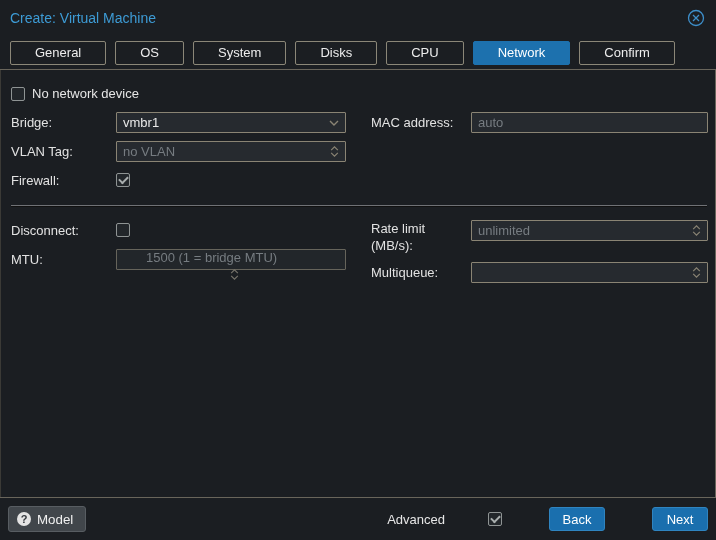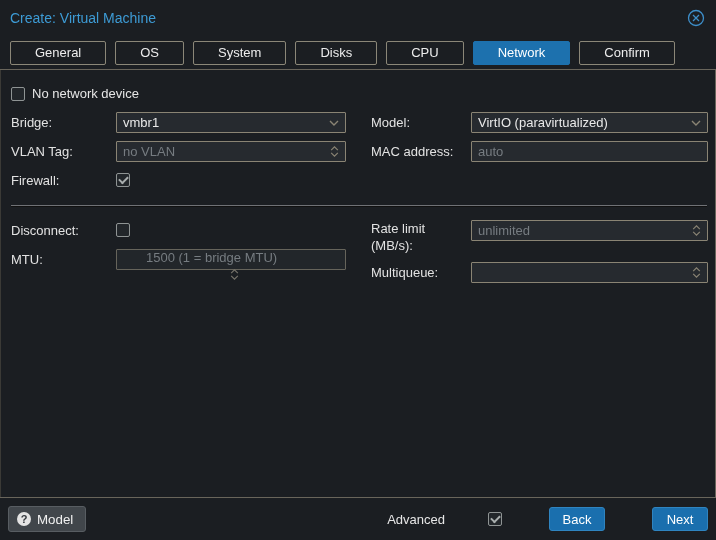--- a/index.html
+++ b/index.html
@@ -151,31 +151,20 @@
         </div>
 
         <div class="frow">
           <span class="flabel">Firewall:</span>
           <span class="checkbox checked" style="margin-top:3px;"></span>
         </div>
 
       </div>
       <div class="col-right">
 
-        <div class="frow">
-          <span class="flabel">Model:</span>
-          <div class="field">
-            <span class="value">VirtIO (paravirtualized)</span>
-            <span class="trigger">
-              <svg class="chev" width="10" height="6" viewBox="0 0 10 6">
-                  <path d="M1 1 L5 5 L9 1" fill="none" stroke="#8a8474" stroke-width="1.4"></path>
-                </svg>
-            </span>
-          </div>
-        </div>
 
         <div class="frow">
           <span class="flabel">MAC address:</span>
           <div class="field">
             <input type="text" placeholder="auto" style="">
           </div>
         </div>
 
       </div>
     </div>

